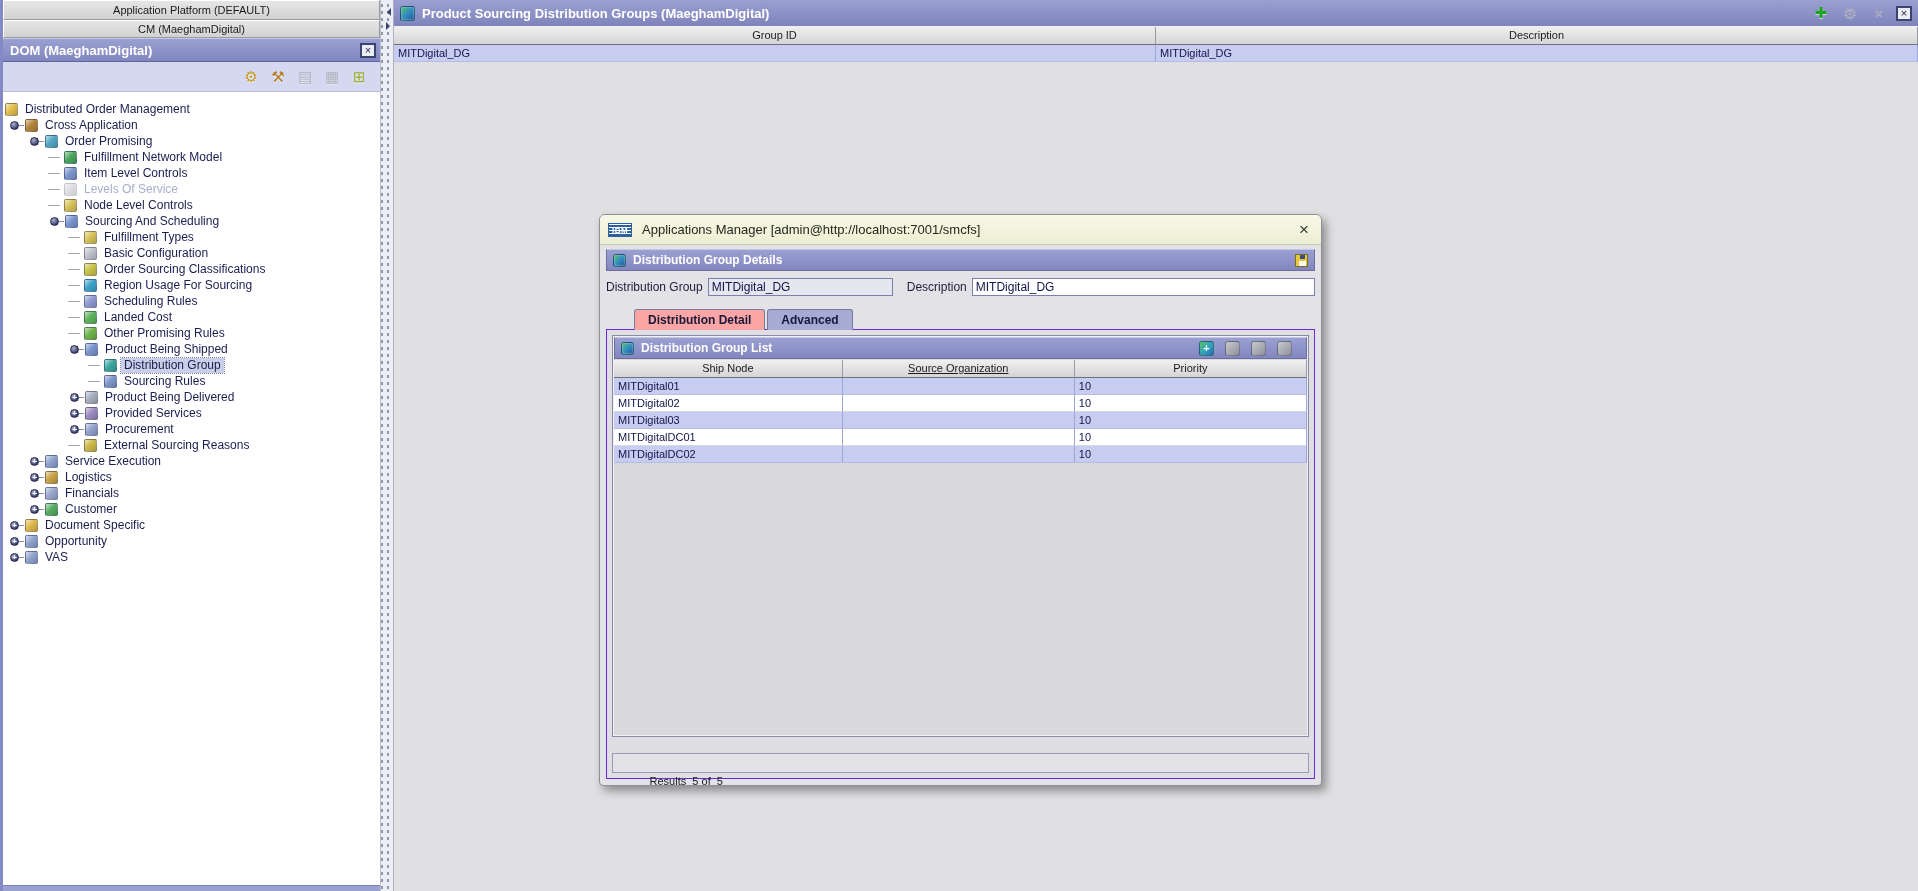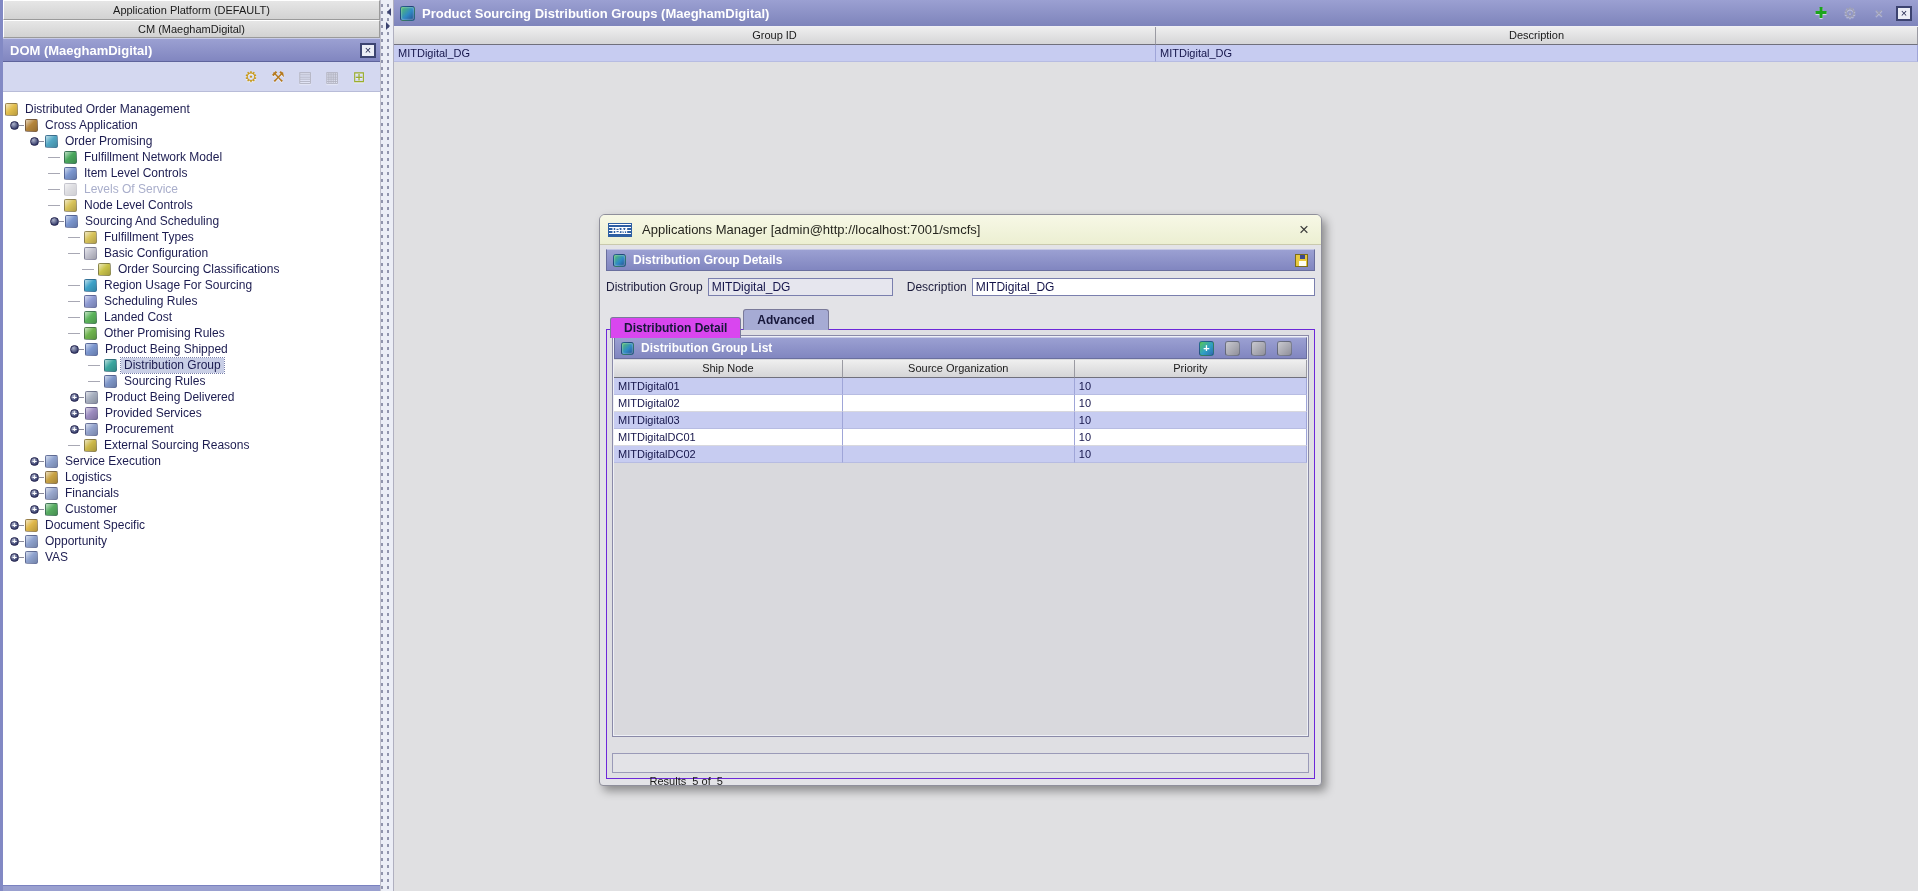--- a/index.html
+++ b/index.html
@@ -109,21 +109,21 @@
   .form-row { display:flex; align-items:center; margin-top:7px; font-size:12px; color:#1c1c3c; }
   .form-row label { margin-right:5px; }
   .form-row input { height:18px; border:1px solid #7a7fae; font-size:12px; padding:0 3px;
                     font-family:"Liberation Sans", sans-serif; color:#14144a; }
   .inp-ro { width:185px; background:#e6e6ee; margin-right:14px; }
   .inp-rw { flex:1; background:#ffffff; }
   .tabs { display:flex; margin-top:13px; padding-left:4px; position:relative; z-index:2; }
   .tab { height:21px; padding:0 13px; font-size:12px; font-weight:bold; color:#17173a;
          border:1px solid #7a7a9a; border-bottom:none; border-radius:3px 3px 0 0;
          line-height:20px; cursor:pointer; background:#a6abd4; margin-right:2px; }
-  .tab.active { background:#d946ef; position:relative; top:8px; z-index:3; }
+  .tab.active { background:#fca5a5; position:relative; top:0; z-index:3;margin-left:24px; }
   .tab-content { flex:1; border:1px solid #6d28d9; background:#dfdfe3; margin-top:-1px;
                  padding:5px; display:flex; flex-direction:column; }
   .list-panel { flex:1; border:1px solid #8a8aa8; box-shadow:inset 0 0 0 1px #eef0f6;
                 background:#d9d9dd; display:flex; flex-direction:column; overflow:hidden; }
   .list-panel .section-header { margin:1px; }
   .dlg-table { margin:0 1px; }
   .dlg-empty { flex:1; background:#d9d9dd; margin:0 1px 1px 1px; border-top:none; }
   .results-bar { height:20px; margin-top:16px; border:1px solid #9a9ab8; background:#e3e3e7;
                  font-size:11px; color:#1a1a1a; line-height:18px; padding-left:6px; white-space:pre; }
 </style>
@@ -199,21 +199,21 @@
         <div class="tree-row" style="padding-left: 65px;">
           <span class="tree-dash"></span>
           <span class="tree-icon" style="background-color: rgb(216, 195, 90);"></span>
           <span class="tree-label">Fulfillment Types</span>
         </div>
         <div class="tree-row" style="padding-left: 65px;">
           <span class="tree-dash"></span>
           <span class="tree-icon" style="background-color: rgb(195, 195, 207);"></span>
           <span class="tree-label">Basic Configuration</span>
         </div>
-        <div class="tree-row" style="padding-left: 65px; margin-left: 14px;">
+        <div class="tree-row" style="padding-left: 65px;">
           <span class="tree-dash"></span>
           <span class="tree-icon" style="background-color: rgb(201, 195, 74);"></span>
           <span class="tree-label">Order Sourcing Classifications</span>
         </div>
         <div class="tree-row" style="padding-left: 65px;">
           <span class="tree-dash"></span>
           <span class="tree-icon" style="background-color: rgb(63, 163, 201);"></span>
           <span class="tree-label">Region Usage For Sourcing</span>
         </div>
         <div class="tree-row" style="padding-left: 65px;">
@@ -386,21 +386,21 @@
             <span class="main-actions">
                 <span class="act-chip">+</span>
                 <span class="act-chip disabled"></span>
                 <span class="act-chip disabled"></span>
                 <span class="act-chip disabled"></span>
               </span>
           </div>
           <div class="dlg-table">
               <div class="grid-head">
                 <div class="gh-cell" style="width: 33%;">Ship Node</div>
-                <div class="gh-cell" style="width: 33.5%;">Source Organization</div>
+                <div class="gh-cell" style="width: 33.5%; text-decoration: underline;">Source Organization</div>
                 <div class="gh-cell" style="width: 33.5%;">Priority</div>
               </div>
               <div class="grid-row">
                 <div class="gd-cell" style="width: 33%;">MITDigital01</div>
                 <div class="gd-cell" style="width: 33.5%;"></div>
                 <div class="gd-cell" style="width: 33.5%;">10</div>
               </div>
               <div class="grid-row alt">
                 <div class="gd-cell" style="width: 33%;">MITDigital02</div>
                 <div class="gd-cell" style="width: 33.5%;"></div>

